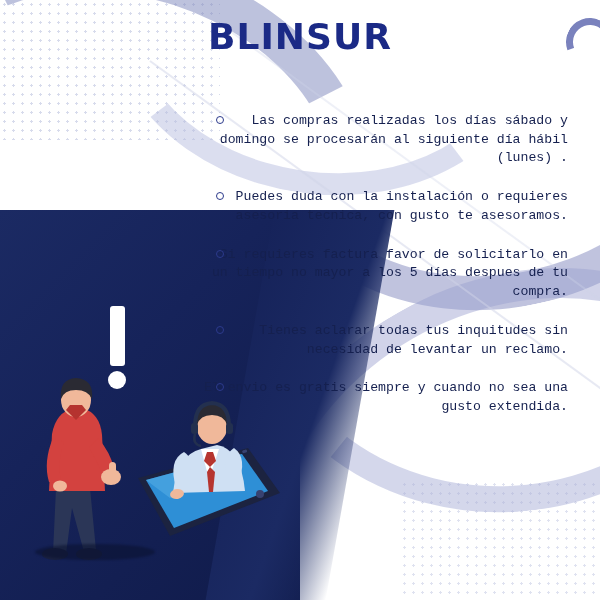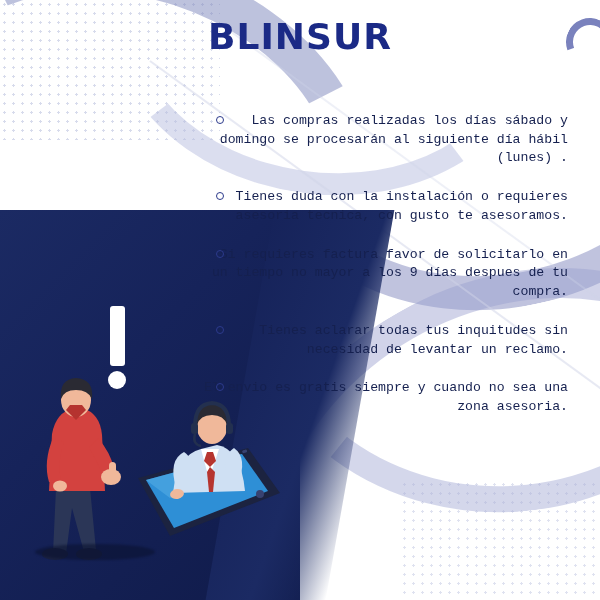--- a/index.html
+++ b/index.html
@@ -223,36 +223,36 @@
 
   <div class="bullets">
 
     <div class="bullet">
       <span class="bullet-dot"></span>
       <span class="bullet-text">Las compras realizadas los días sábado y domingo se procesarán al siguiente día hábil (lunes) .</span>
     </div>
 
     <div class="bullet">
       <span class="bullet-dot"></span>
-      <span class="bullet-text">Tienes duda con la instalación o requieres asesoria tecnica, con gusto te asesoramos.</span>
-    </div>
-
-    <div class="bullet">
-      <span class="bullet-dot"></span>
-      <span class="bullet-text">Si requieres factura favor de solicitarlo en un tiempo no mayor a los 9 días despues de tu compra.</span>
+      <span class="bullet-text">Puedes duda con la instalación o requieres asesoria tecnica, con gusto te asesoramos.</span>
+    </div>
+
+    <div class="bullet">
+      <span class="bullet-dot"></span>
+      <span class="bullet-text">Si requieres factura favor de solicitarlo en un tiempo no mayor a los 5 días despues de tu compra.</span>
     </div>
 
     <div class="bullet">
       <span class="bullet-dot"></span>
       <span class="bullet-text">Tienes aclarar todas tus inquitudes sin necesidad de levantar un reclamo.</span>
     </div>
 
     <div class="bullet">
       <span class="bullet-dot"></span>
-      <span class="bullet-text">El envio es gratis siempre y cuando no sea una zona asesoria.</span>
+      <span class="bullet-text">El envio es gratis siempre y cuando no sea una gusto extendida.</span>
     </div>
 
   </div>
 
   <div class="illus">
     <svg width="290" height="300" viewBox="0 0 290 300" xmlns="http://www.w3.org/2000/svg">
 
       <g>
         <rect x="100" y="18" width="15" height="60" rx="3" fill="#ffffff"></rect>
         <circle cx="107" cy="92" r="9" fill="#ffffff"></circle>

